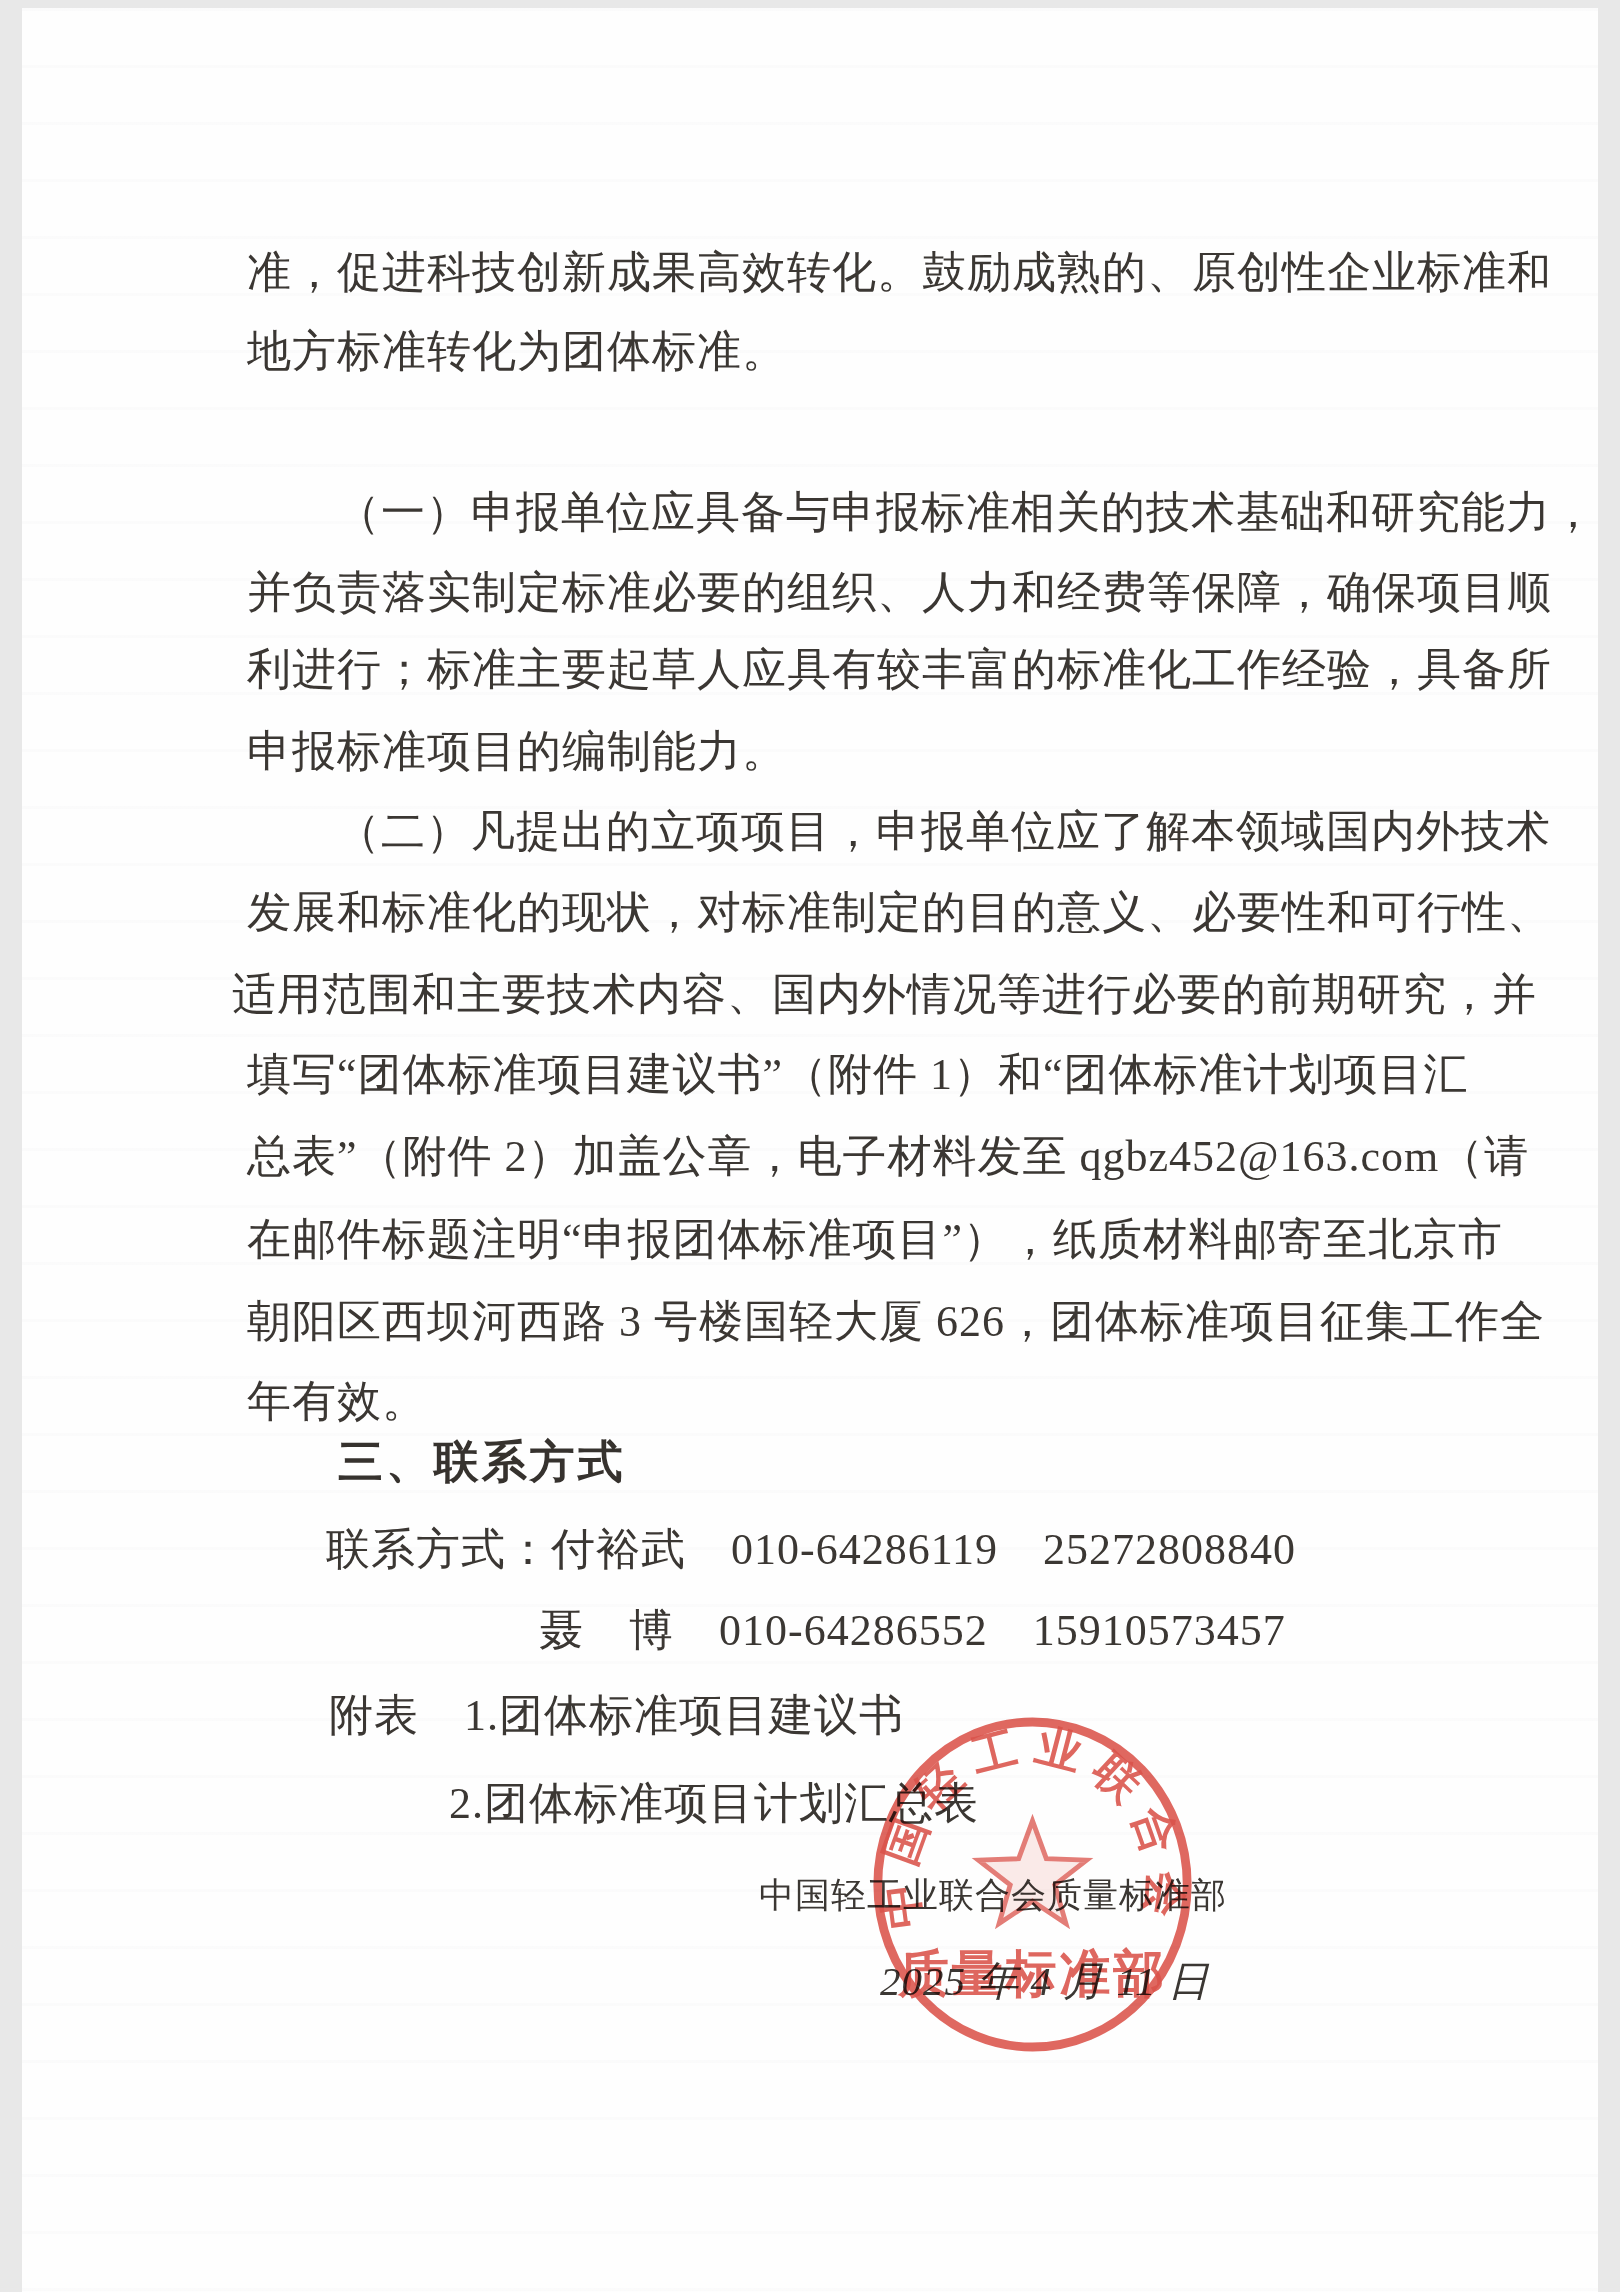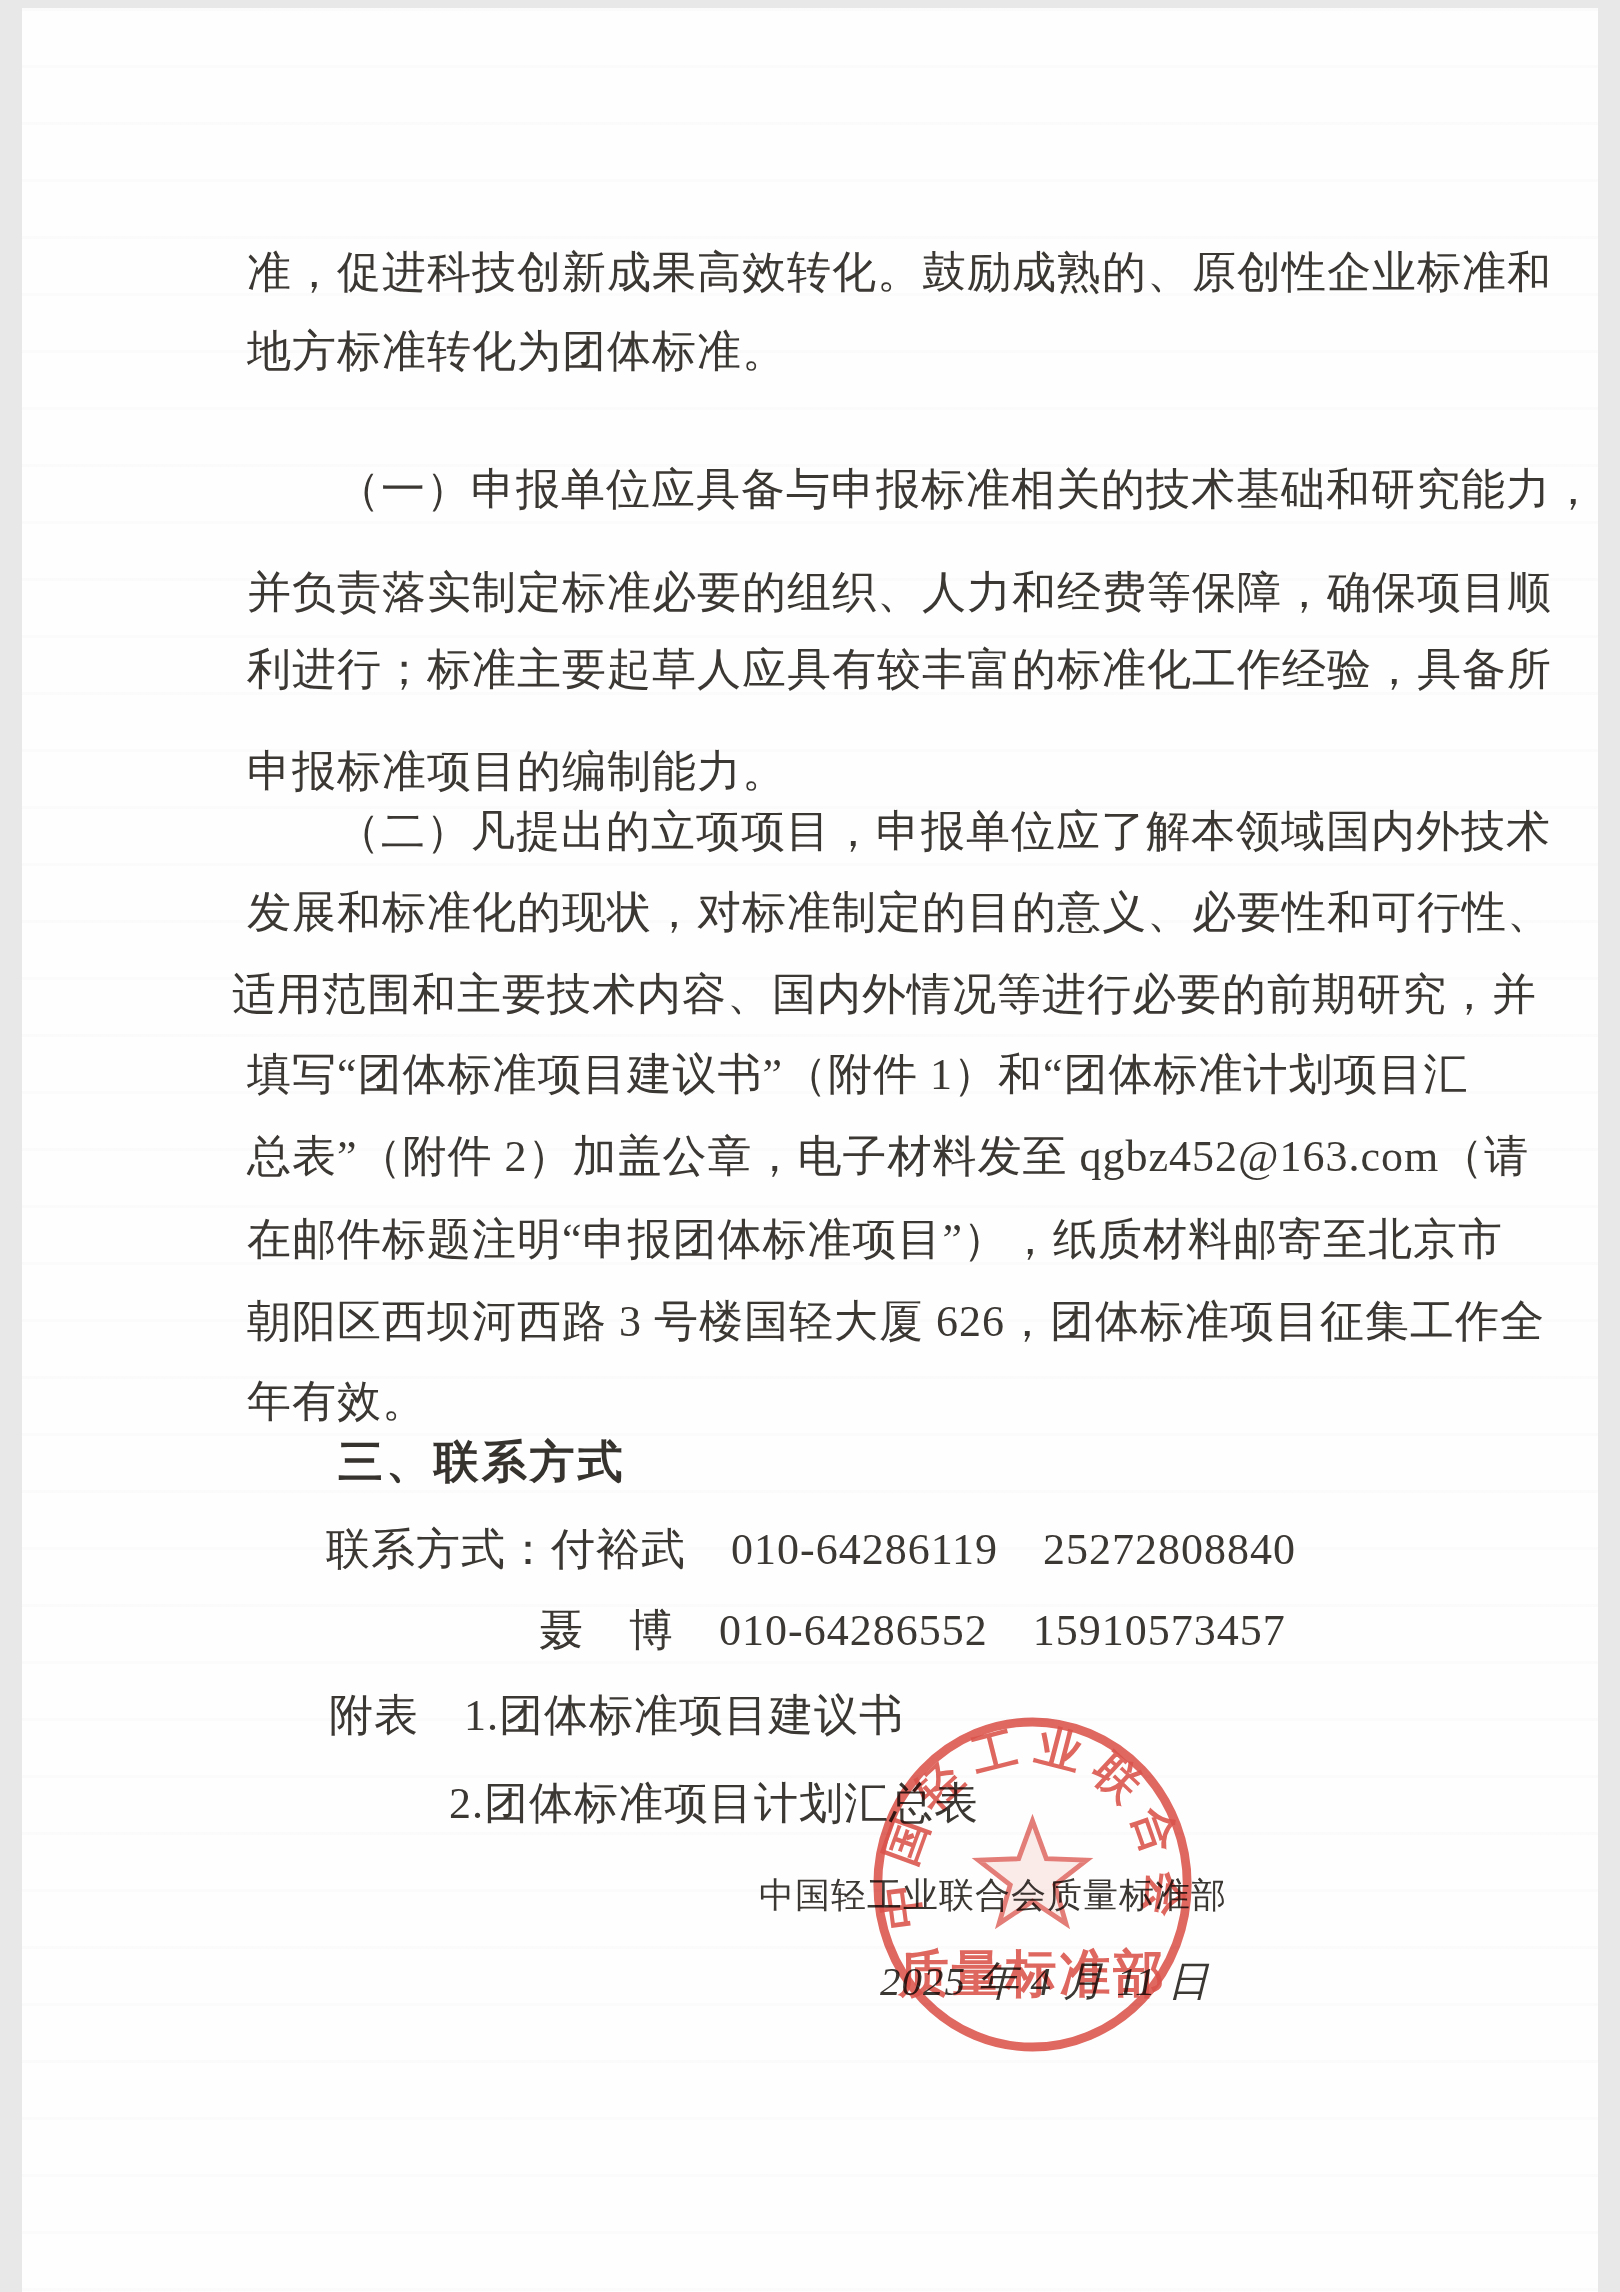--- a/index.html
+++ b/index.html
@@ -45,24 +45,24 @@
 </style>
 </head>
 <body>
 
 <div class="page">
 
   <div class="line" style="top:237px;left:225px;">准，促进科技创新成果高效转化。鼓励成熟的、原创性企业标准和</div>
   <div class="line" style="top:316px;left:225px;">地方标准转化为团体标准。</div>
 
 
-  <div class="line" style="top:457px;left:314px;font-family:Liberation Mono, monospace;">（一）申报单位应具备与申报标准相关的技术基础和研究能力，</div>
+  <div class="line" style="top:477px;left:314px;">（一）申报单位应具备与申报标准相关的技术基础和研究能力，</div>
   <div class="line" style="top:557px;left:225px;">并负责落实制定标准必要的组织、人力和经费等保障，确保项目顺</div>
   <div class="line" style="top:634px;left:225px;">利进行；标准主要起草人应具有较丰富的标准化工作经验，具备所</div>
-  <div class="line" style="top:736px;left:225px;text-align:right;">申报标准项目的编制能力。</div>
+  <div class="line" style="top:716px;left:225px;text-align:right;">申报标准项目的编制能力。</div>
 
   <div class="line" style="top:877px;left:225px;">发展和标准化的现状，对标准制定的目的意义、必要性和可行性、</div>
   <div class="line" style="top:796px;left:314px;">（二）凡提出的立项项目，申报单位应了解本领域国内外技术</div>
   <div class="line" style="top:959px;left:210px;">适用范围和主要技术内容、国内外情况等进行必要的前期研究，并</div>
   <div class="line" style="top:1039px;left:225px;">填写“团体标准项目建议书”（附件 1）和“团体标准计划项目汇</div>
   <div class="line" style="top:1121px;left:225px;">总表”（附件 2）加盖公章，电子材料发至 qgbz452@163.com（请</div>
   <div class="line" style="top:1204px;left:225px;">在邮件标题注明“申报团体标准项目”），纸质材料邮寄至北京市</div>
   <div class="line" style="top:1286px;left:225px;">朝阳区西坝河西路 3 号楼国轻大厦 626，团体标准项目征集工作全</div>
   <div class="line" style="top:1366px;left:225px;">年有效。</div>
 

